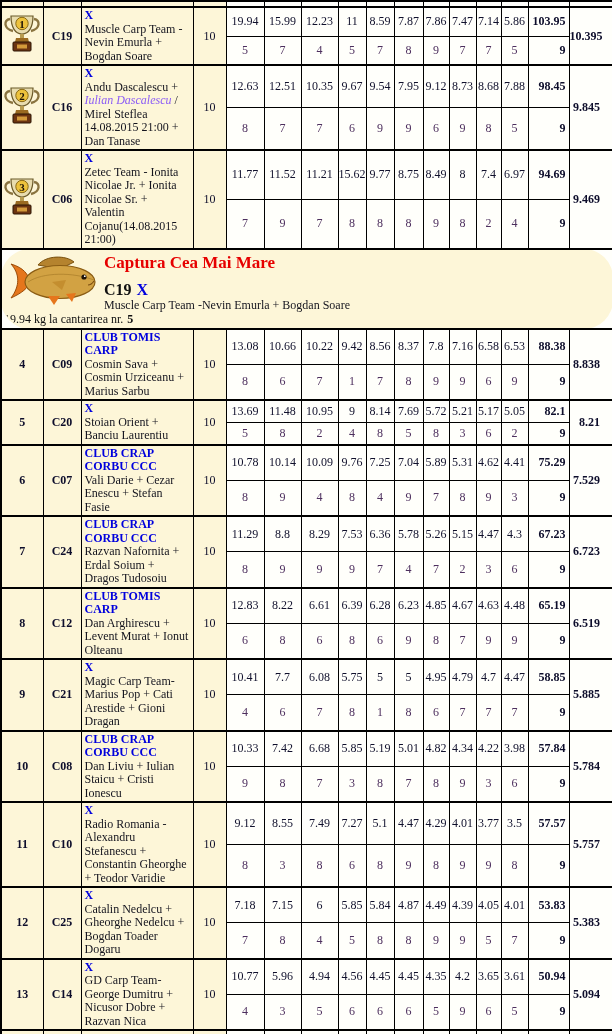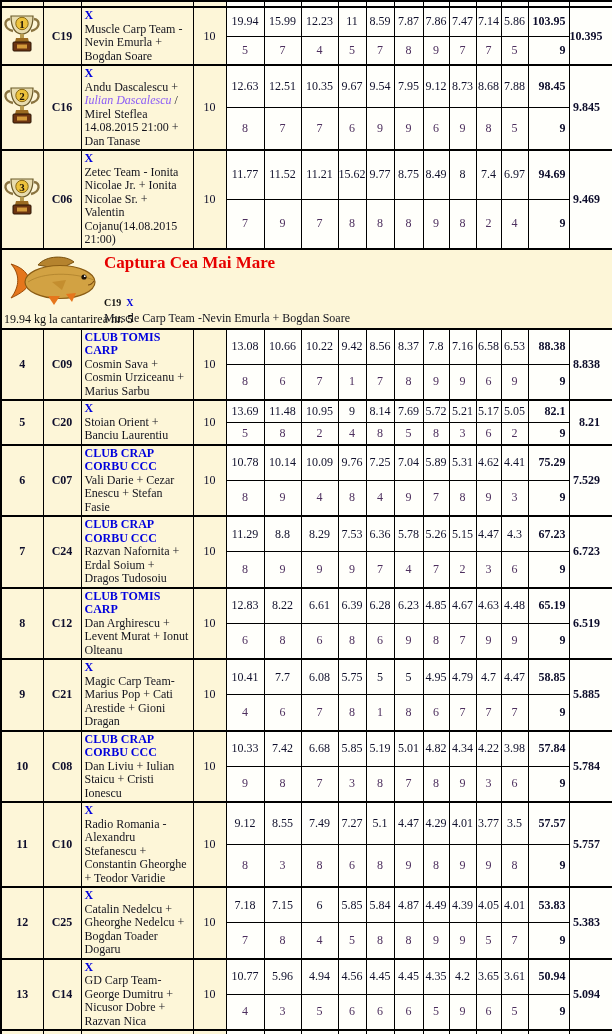--- a/index.html
+++ b/index.html
@@ -13,25 +13,25 @@
   .rank{text-align:center;vertical-align:middle;font-weight:bold;font-size:12px;color:#0d0d2b;}
   .code{text-align:center;vertical-align:middle;font-weight:bold;font-size:12px;color:#0d0d2b;}
   .team{vertical-align:top;padding:1px 3px;font-size:12px;line-height:13.5px;color:#14141e;}
   .tlink{color:#0000dd;font-weight:bold;cursor:pointer;}
   .seg-italic{font-style:italic;color:#8b5cf6;}
   .qty{text-align:center;vertical-align:middle;font-size:12px;color:#0d0d2b;}
   .w{text-align:center;font-size:12px;color:#10102c;height:19px;}
   .c{text-align:center;font-size:12px;color:#4d2f5e;height:19px;}
   .wtotal,.ctotal{text-align:right;font-weight:bold;font-size:12px;color:#0d0d2b;padding-right:3px;}
   .avg{text-align:right;vertical-align:middle;font-weight:bold;font-size:12px;color:#0d0d2b;padding-right:12px;}
-  .fish-cell{position:relative;height:78px;vertical-align:top;}
+  .fish-cell{position:relative;height:78px;vertical-align:top;border-radius:29px;}
   .carp{position:absolute;left:6px;top:2px;}
   .bc-body{margin-left:102px;padding-top:2px;}
   .bc-title{color:#e60000;font-weight:bold;font-size:17px;line-height:22px;}
-  .bc-codeline{margin-top:21px;font-size:10px;font-weight:bold;color:#111;line-height:15px;}
+  .bc-codeline{margin-top:8px;font-size:16px;font-weight:bold;color:#111;line-height:15px;}
   .bc-x{color:#0000dd;margin-left:5px;cursor:pointer;}
   .bc-team{font-size:12px;color:#14141e;line-height:14px;margin-top:1px;}
   .bc-note{position:absolute;left:2px;bottom:1px;font-size:12px;color:#101010;font-family:Liberation Serif, serif;}
   .bc-note b{margin-left:4px;}
   svg{display:block;}
   .trophy{margin:1px auto;}
 </style>
 </head>
 <body>
 

